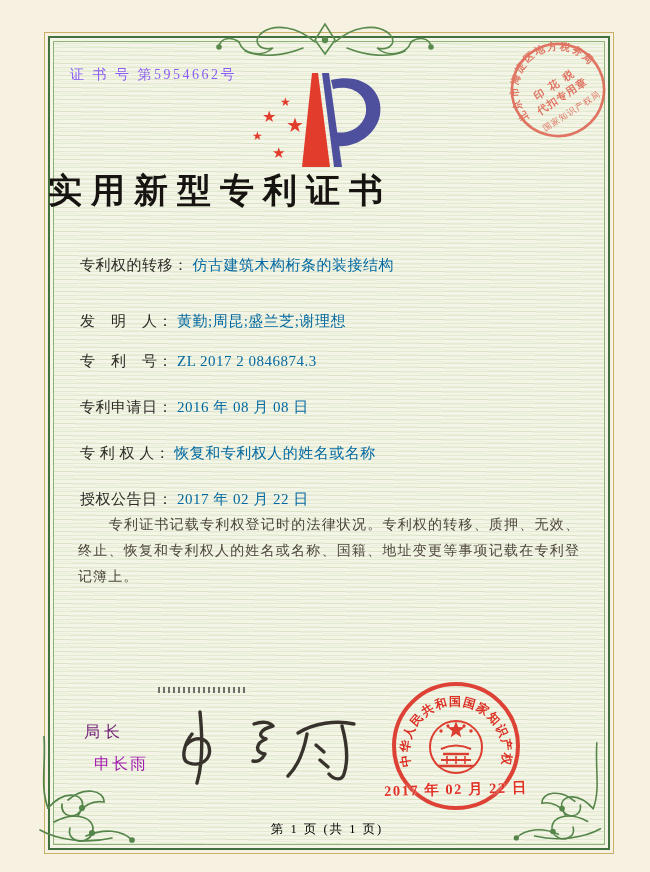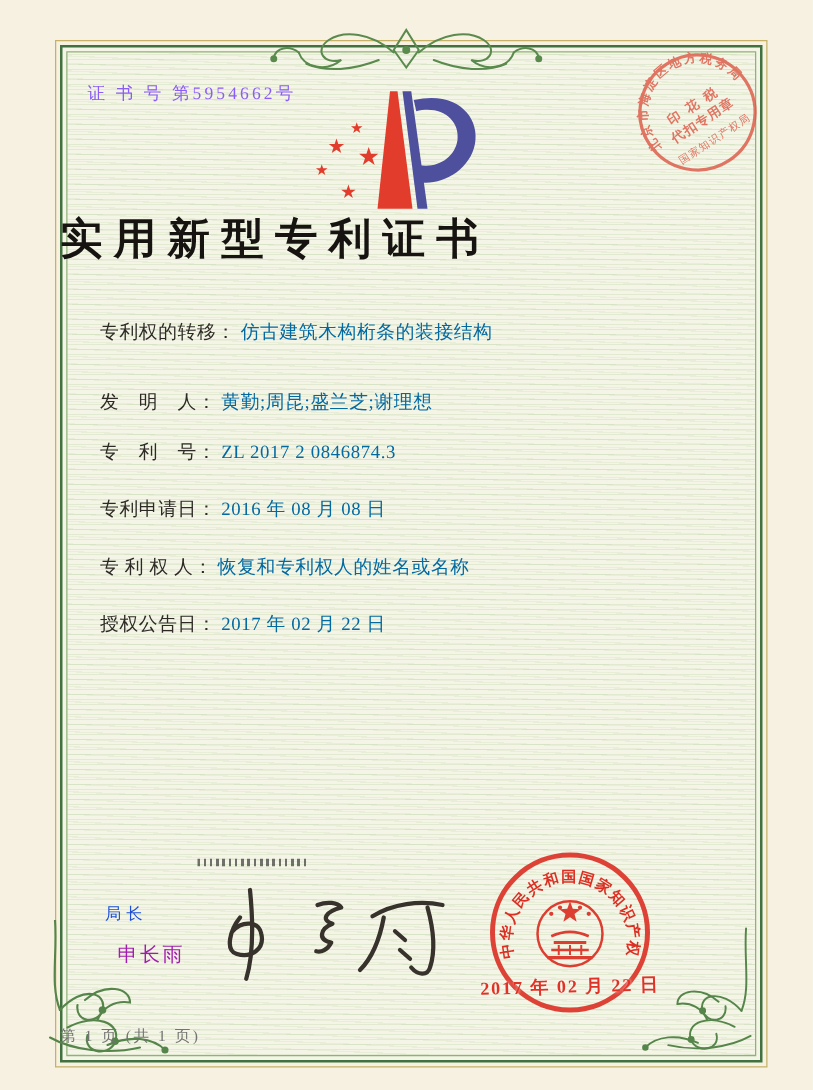--- a/index.html
+++ b/index.html
@@ -25,24 +25,24 @@
   
   .cert-number{position:absolute;left:70px;top:66px;font-size:14px;letter-spacing:2.5px;color:#8b5cf6;z-index:3;}
   .cert-title{position:absolute;left:48px;top:168px;width:558px;
     font-size:34px;font-weight:bold;letter-spacing:9px;color:#161310;z-index:3;}
   .field-row{position:absolute;left:80px;font-size:15px;color:#33302b;letter-spacing:0.5px;white-space:nowrap;z-index:3;}
   .field-row .lbl{color:#2d2a26;}
   .field-row .val{color:#0369a1;margin-left:4px;}
   .body-text{position:absolute;left:78px;top:512px;width:502px;z-index:3;}
   .body-text p{margin:0;text-indent:2.2em;font-size:14px;line-height:26px;
     color:#4d463c;letter-spacing:1.1px;text-align:justify;}
-  .signer-title{position:absolute;left:84px;top:722px;font-size:13px;letter-spacing:4px;color:#1d4ed8;z-index:3;}
+  .signer-title{position:absolute;left:84px;top:722px;font-size:16px;letter-spacing:4px;color:#701a75;z-index:3;}
   .signer-name{position:absolute;left:94px;top:754px;font-size:16px;letter-spacing:2px;color:#a21caf;z-index:3;}
-  .footer-page{position:absolute;left:48px;top:821px;width:558px;text-align:left;
-    font-size:12.5px;letter-spacing:2px;color:#737373;z-index:3;}
+  .footer-page{position:absolute;left:48px;top:821px;width:558px;text-align:center;
+    font-size:12.5px;letter-spacing:2px;color:#000000;z-index:3;}
   
   .logo{position:absolute;left:250px;top:70px;width:135px;height:105px;z-index:3;}
   .signature{position:absolute;left:158px;top:690px;width:205px;height:98px;z-index:3;}
   .barcode-strip{position:absolute;left:158px;top:687px;width:88px;height:6px;opacity:.65;z-index:3;
     background:repeating-linear-gradient(90deg,#2a2a2a 0 2px,rgba(0,0,0,0) 2px 5px);}
   .gov-seal{position:absolute;left:381px;top:671px;width:150px;height:150px;z-index:4;}
   .gov-seal svg{position:absolute;inset:0;}
   .seal-date{position:absolute;left:0;right:0;bottom:22px;text-align:center;
     color:#e03225;font-size:14.5px;font-weight:bold;letter-spacing:1.5px;
     transform:rotate(-1.5deg);text-shadow:0 0 3px rgba(255,255,255,.85);}
@@ -134,20 +134,21 @@
   <span class="lbl">专利申请日：</span><span class="val">2016 年 08 月 08 日</span>
 </div>
 <div class="field-row" style="top:444px">
   <span class="lbl">专 利 权 人：</span><span class="val">恢复和专利权人的姓名或名称</span>
 </div>
 <div class="field-row" style="top:490px">
   <span class="lbl">授权公告日：</span><span class="val">2017 年 02 月 22 日</span>
 </div>
 
 <div class="body-text">
+  <p>专利证书记载专利权登记时的法律状况。专利权的转移、质押、无效、终止、恢复和专利权人的姓名或名称、国籍、地址变更等事项记载在专利登记簿上。</p>
 </div>
 
 <div class="signer-title">局长</div>
 <div class="signer-name">申长雨</div>
 
 <div class="barcode-strip"></div>
 
 <svg class="signature" viewBox="0 0 205 98">
   <g fill="none" stroke="#37322c" stroke-width="3.4" stroke-linecap="round" stroke-linejoin="round">
     <path d="M34,44 C26,54 22,70 31,73 C43,77 54,69 51,57 C49,47 36,46 28,55"></path>

